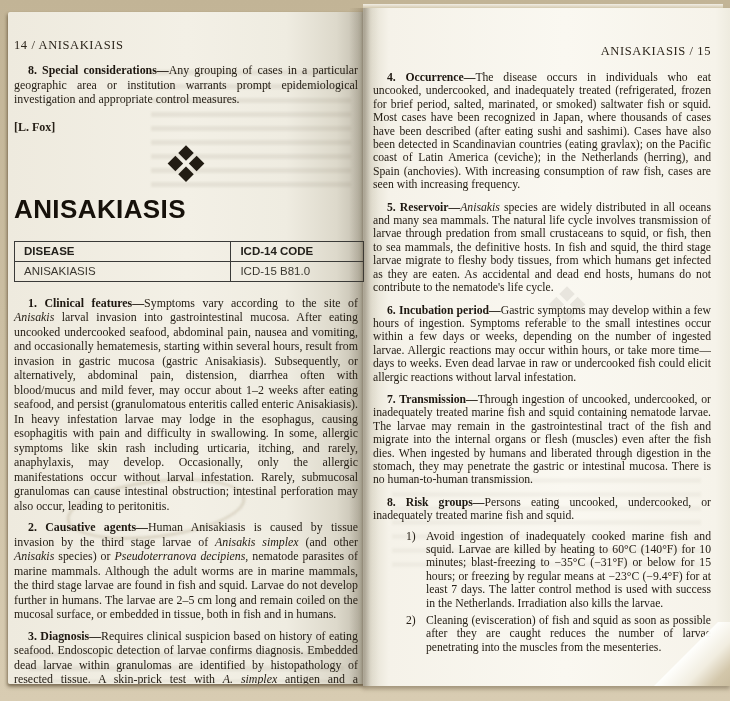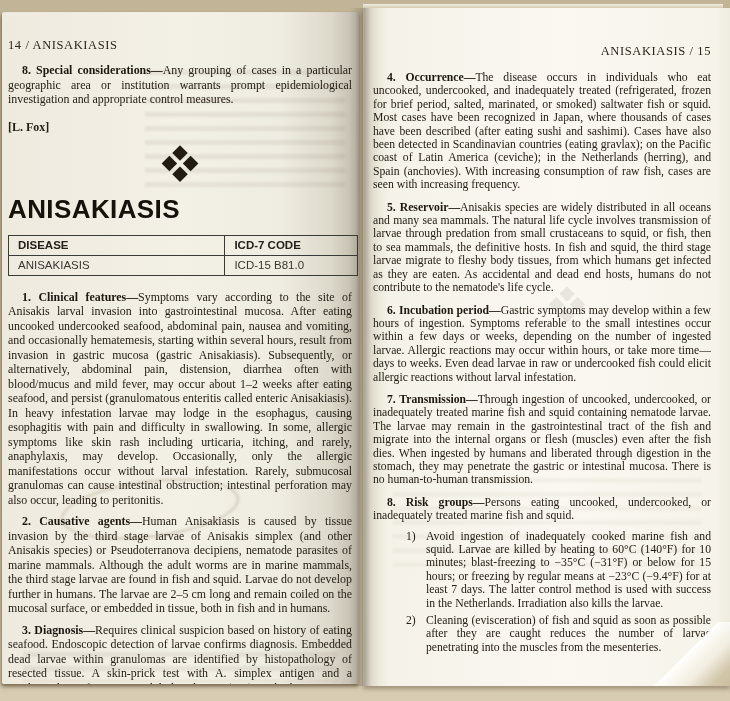--- a/index.html
+++ b/index.html
@@ -7,21 +7,21 @@
   body {
     width:730px; height:701px; overflow:hidden; position:relative;
     background: linear-gradient(180deg, #c2b496 0%, #cbbea2 45%, #d8ccb2 100%);
     font-family: "Liberation Serif", serif;
   }
   .page {
     position:absolute; overflow:hidden;
     color:#272017;
   }
   .page-left {
-    left:2px; top:12px; width:357px; height:672px;
+    left:8px; top:12px; width:357px; height:672px;
     background: linear-gradient(90deg, #eeeade 0%, #f3f0e6 50%, #efece1 78%, #ddd9cb 92%, #c2bdae 99%, #aaa596 100%);
     border-radius:2px 0 0 2px;
     box-shadow: -1px 2px 3px rgba(80,65,40,.45), 0 3px 4px rgba(80,65,40,.4);
   }
   .page-right {
     left:363px; top:8px; width:367px; height:678px;
     background: linear-gradient(90deg, #cdc8ba 0%, #e6e2d4 2.5%, #f5f2e9 7%, #faf8f1 55%, #f6f3ea 96%, #eeebdf 100%);
     box-shadow: 0 3px 4px rgba(80,65,40,.4);
   }
   .gutter-shade {
@@ -34,37 +34,37 @@
 
   .running-head { font-size:12.5px; letter-spacing:.6px; color:#2c251b; }
   .running-head.right { text-align:right; }
 
   .para {
     margin:10px 0 0 0; text-align:justify; text-indent:14px;
     font-size:11.9px; line-height:14.5px; color:#272017;
   }
   .content-right .para { font-size:11.7px; line-height:13.4px; margin-top:9px; }
   .phead { font-weight:bold; color:#1d1710; }
-  .it { }
+  .it { font-style:italic; }
   .attribution { margin:13px 0 0 0; font-size:12px; text-indent:0;font-weight:bold; }
 
   .ornament {
     width:28px; height:28px; margin:16px auto 0 auto;
     transform: rotate(45deg);
     display:grid; grid-template-columns:11px 11px; grid-template-rows:11px 11px; gap:4px;
   }
   .ornament span { background:#221c13; display:block; }
   .ornament.ghost { position:absolute; opacity:.08; z-index:1; }
 
   .section-title {
     margin:15px 0 0 0; font-family:"Liberation Sans", sans-serif;
     font-weight:bold; font-size:26px; letter-spacing:.4px; color:#16110a;
   }
   table.icd {
-    margin-top:10px; width:350px; border-collapse:collapse;
+    margin-top:16px; width:350px; border-collapse:collapse;
     font-family:"Liberation Sans", sans-serif; font-size:11.5px;
   }
   table.icd th, table.icd td {
     border:1.6px solid #3a3a38; padding:3px 9px; text-align:left; height:20px;
   }
   table.icd th { font-weight:bold; color:#24211c; }
   table.icd td { color:#3a3730; }
   .col-disease { width:62%; }
 
   .prev-item { display:flex; margin:7px 0 0 33px; }
@@ -112,21 +112,21 @@
           <span></span>
           <span></span>
         </div>
 
       <h1 class="section-title">ANISAKIASIS</h1>
 
       <table class="icd">
         <tbody>
             <tr>
           <th class="col-disease">DISEASE</th>
-          <th>ICD-7 CODE</th>
+          <th>ICD-14 CODE</th>
         </tr>
         <tr>
           <td>ANISAKIASIS</td>
           <td>ICD-15 B81.0</td>
         </tr>
       </tbody>
         </table>
 
       <p class="para" style="margin-top:14px;"><b class="phead">1. Clinical features—</b><span><span>Symptoms vary according to the site of </span><span class="it">Anisakis</span><span> larval invasion into gastrointestinal mucosa. After eating uncooked undercooked seafood, abdominal pain, nausea and vomiting, and occasionally hematemesis, starting within several hours, result from invasion in gastric mucosa (gastric Anisakiasis). Subsequently, or alternatively, abdominal pain, distension, diarrhea often with blood/mucus and mild fever, may occur about 1–2 weeks after eating seafood, and persist (granulomatous enteritis called enteric Anisakiasis). In heavy infestation larvae may lodge in the esophagus, causing esophagitis with pain and difficulty in swallowing. In some, allergic symptoms like skin rash including urticaria, itching, and rarely, anaphylaxis, may develop. Occasionally, only the allergic manifestations occur without larval infestation. Rarely, submucosal granulomas can cause intestinal obstruction; intestinal perforation may also occur, leading to peritonitis.</span></span></p>
 

